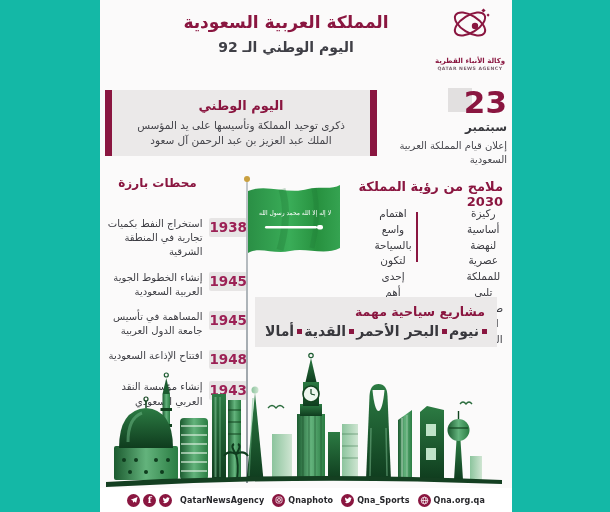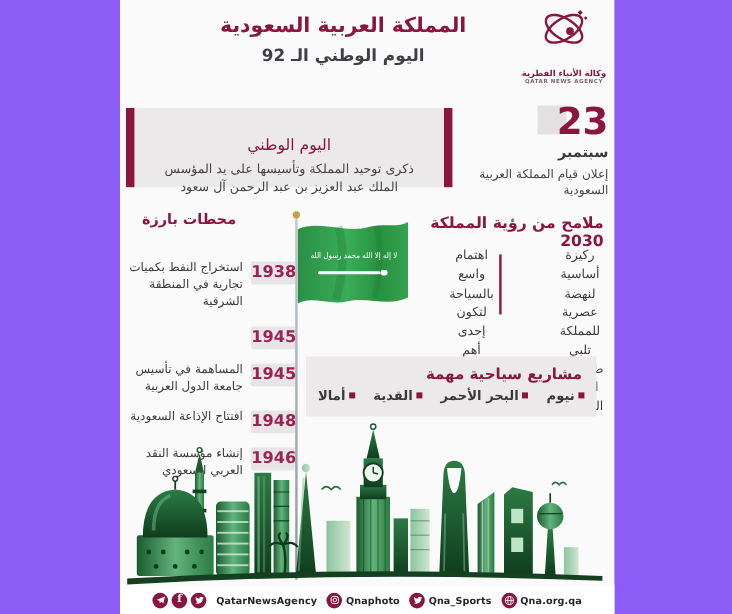--- a/index.html
+++ b/index.html
@@ -1,32 +1,32 @@
 <!DOCTYPE html>
 <html lang="ar"><head>
 <meta charset="utf-8">
 <style>
   * { margin:0; padding:0; box-sizing:border-box; }
   body { font-family:"DejaVu Sans", sans-serif; background:#e8e8e8; }
-  .canvas { position:relative; width:610px; height:512px; background:#8b5cf6; overflow:hidden; }
+  .canvas { position:relative; width:610px; height:512px; background:#14b8a6; overflow:hidden; }
   .page { position:absolute; left:100px; top:0; width:412px; height:512px; background:#fbfafa; }
 
   
   .header-titles { position:absolute; top:12px; left:55px; right:95px; text-align:center; direction:rtl; }
   .header-title { font-size:17px; font-weight:800; color:#8a1640; letter-spacing:.2px; }
   .header-subtitle { font-size:14px; font-weight:700; color:#3f3f46; margin-top:7px; }
   .logo { position:absolute; top:6px; right:4px; width:76px; text-align:center; }
   .logo svg { display:block; margin:0 auto; }
   .logo-ar { font-size:7px; font-weight:700; color:#8a1640; margin-top:15px; direction:rtl; }
   .logo-en { font-size:4.6px; font-weight:700; color:#7a5f6c; letter-spacing:.5px; margin-top:1px; }
 
   
   .nd-box { position:absolute; top:90px; left:5px; width:272px; height:66px; background:#ebe9e9;
             border-left:7px solid #8a1640; border-right:7px solid #8a1640; padding:8px 12px 0; text-align:center; direction:rtl; }
-  .nd-title { font-size:13px; font-weight:400; color:#8a1640; margin-bottom:5px;margin-top:16px; }
+  .nd-title { font-size:13px; font-weight:700; color:#8a1640; margin-bottom:5px; }
   .nd-body { font-size:10.5px; color:#44444a; line-height:1.45; }
 
   
   .date-block { position:absolute; top:87px; left:295px; width:112px; text-align:right; direction:rtl; }
   .day-wrap { position:relative; display:inline-block; }
   .day-box { position:absolute; top:1px; left:-16px; width:24px; height:24px; background:#e2e0e0; }
   .day-num { position:relative; font-size:31px; font-weight:800; color:#8a1640; line-height:1; }
   .date-month { font-size:12px; font-weight:800; color:#38383d; margin-top:2px; }
   .date-note { font-size:10px; color:#46464c; line-height:1.4; margin-top:5px; }
 
@@ -50,21 +50,21 @@
   .v-col { font-size:10.5px; color:#3c3c42; line-height:1.5; text-align:center;margin-left:42px; }
   .v-col-r { width:80px; }
   .v-col-l { width:62px; }
   .v-divider { width:2px; height:50px; background:#8a1640; margin:6px 4px 0; flex:0 0 2px; }
 
   
   .projects { position:absolute; top:297px; left:155px; width:242px; height:50px; background:#ebe9e9;
               padding:7px 10px 0; direction:rtl; }
   .p-title { font-size:12.5px; font-weight:800; color:#8a1640; text-align:right; padding-right:2px; margin-bottom:4px; }
   .p-row { display:flex; justify-content:space-between; align-items:center; }
-  .p-item { display:flex; align-items:center; font-size:11px; font-weight:700; color:#38383d; }
+  .p-item { display:flex; align-items:center; font-size:14px; font-weight:700; color:#38383d; }
   .bullet { display:inline-block; width:5px; height:5px; background:#8a1640; margin-left:3px; flex:0 0 5px; }
 
   
   .skyline { position:absolute; left:0; top:348px; }
 
   
   .footer { position:absolute; left:0; bottom:0; width:412px; height:24px; background:#ffffff;
             display:flex; align-items:center; justify-content:center; gap:8px; direction:ltr; }
   .icon-trio { display:flex; gap:3px; }
   .sicon { width:13px; height:13px; border-radius:50%; background:#8a1640; display:flex; align-items:center; justify-content:center; }
@@ -112,31 +112,32 @@
     </div>
 
     <div class="milestones">
       <div class="m-title">محطات بارزة</div>
       <div class="m-item">
         <span class="m-year">1938</span>
         <div class="m-text">استخراج النفط بكميات تجارية في المنطقة الشرقية</div>
       </div>
       <div class="m-item">
         <span class="m-year">1945</span>
+        <div class="m-text">إنشاء الخطوط الجوية العربية السعودية</div>
       </div>
       <div class="m-item">
         <span class="m-year">1945</span>
         <div class="m-text">المساهمة في تأسيس جامعة الدول العربية</div>
       </div>
       <div class="m-item">
         <span class="m-year">1948</span>
         <div class="m-text">افتتاح الإذاعة السعودية</div>
       </div>
       <div class="m-item">
-        <span class="m-year">1946</span>
+        <span class="m-year">1943</span>
         <div class="m-text">إنشاء مؤسسة النقد العربي السعودي</div>
       </div>
     </div>
 
     <div class="pole"></div>
     <div class="pole-finial"></div>
     <svg class="flag" width="92" height="92" viewBox="0 0 92 92">
       <defs>
         <linearGradient id="fg" x1="0" y1="0" x2="1" y2="0">
           <stop offset="0" stop-color="#2a8f45"></stop>

